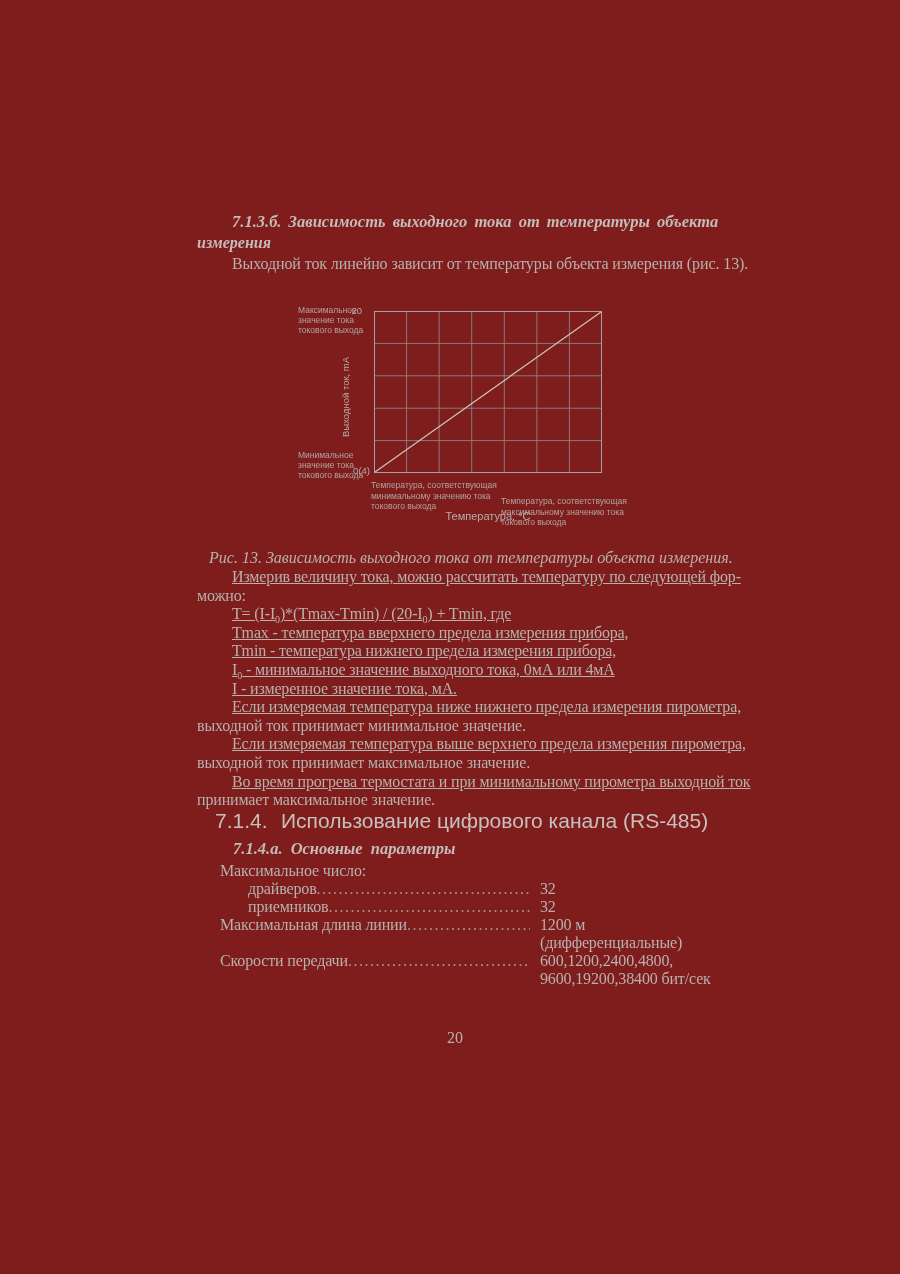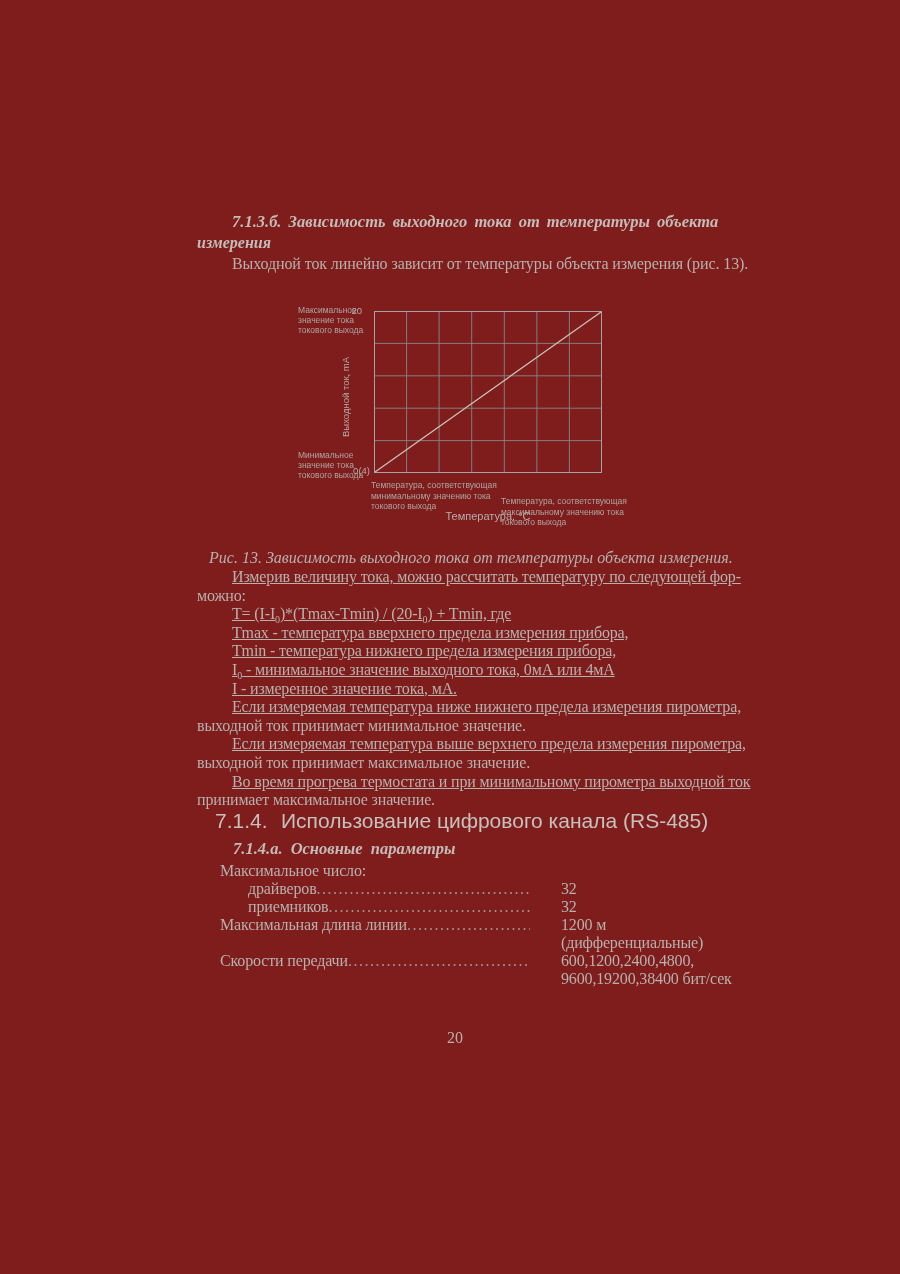--- a/index.html
+++ b/index.html
@@ -50,21 +50,21 @@
          color:#c3bcb8;word-spacing:4px;white-space:nowrap;}
   .params{left:197px;top:862px;width:540px;font-size:16px;line-height:18px;
           letter-spacing:-0.15px;}
   .prow{position:relative;height:18px;}
   .plbl{position:absolute;display:flex;width:333px;white-space:nowrap;}
   .plbl.i1{left:23px;width:310px;}
   .plbl.i2{left:51px;width:282px;}
   .dots{flex:1;overflow:hidden;white-space:nowrap;}
   .dots::after{content:" ..........................................................................................";
                letter-spacing:1.5px;color:#9d9793;}
-  .pval{position:absolute;left:364px;white-space:nowrap;}
+  .pval{position:absolute;left:343px;white-space:nowrap;}
   
   .pageno{left:400px;top:1029px;width:110px;text-align:center;font-size:16px;}
 </style>
 </head>
 <body>
 
 <div class="page">
 
   <div class="abs h1a">7.1.3.б.  Зависимость  выходного  тока  от  температуры  объекта</div>
   <div class="abs h1b">измерения</div>

